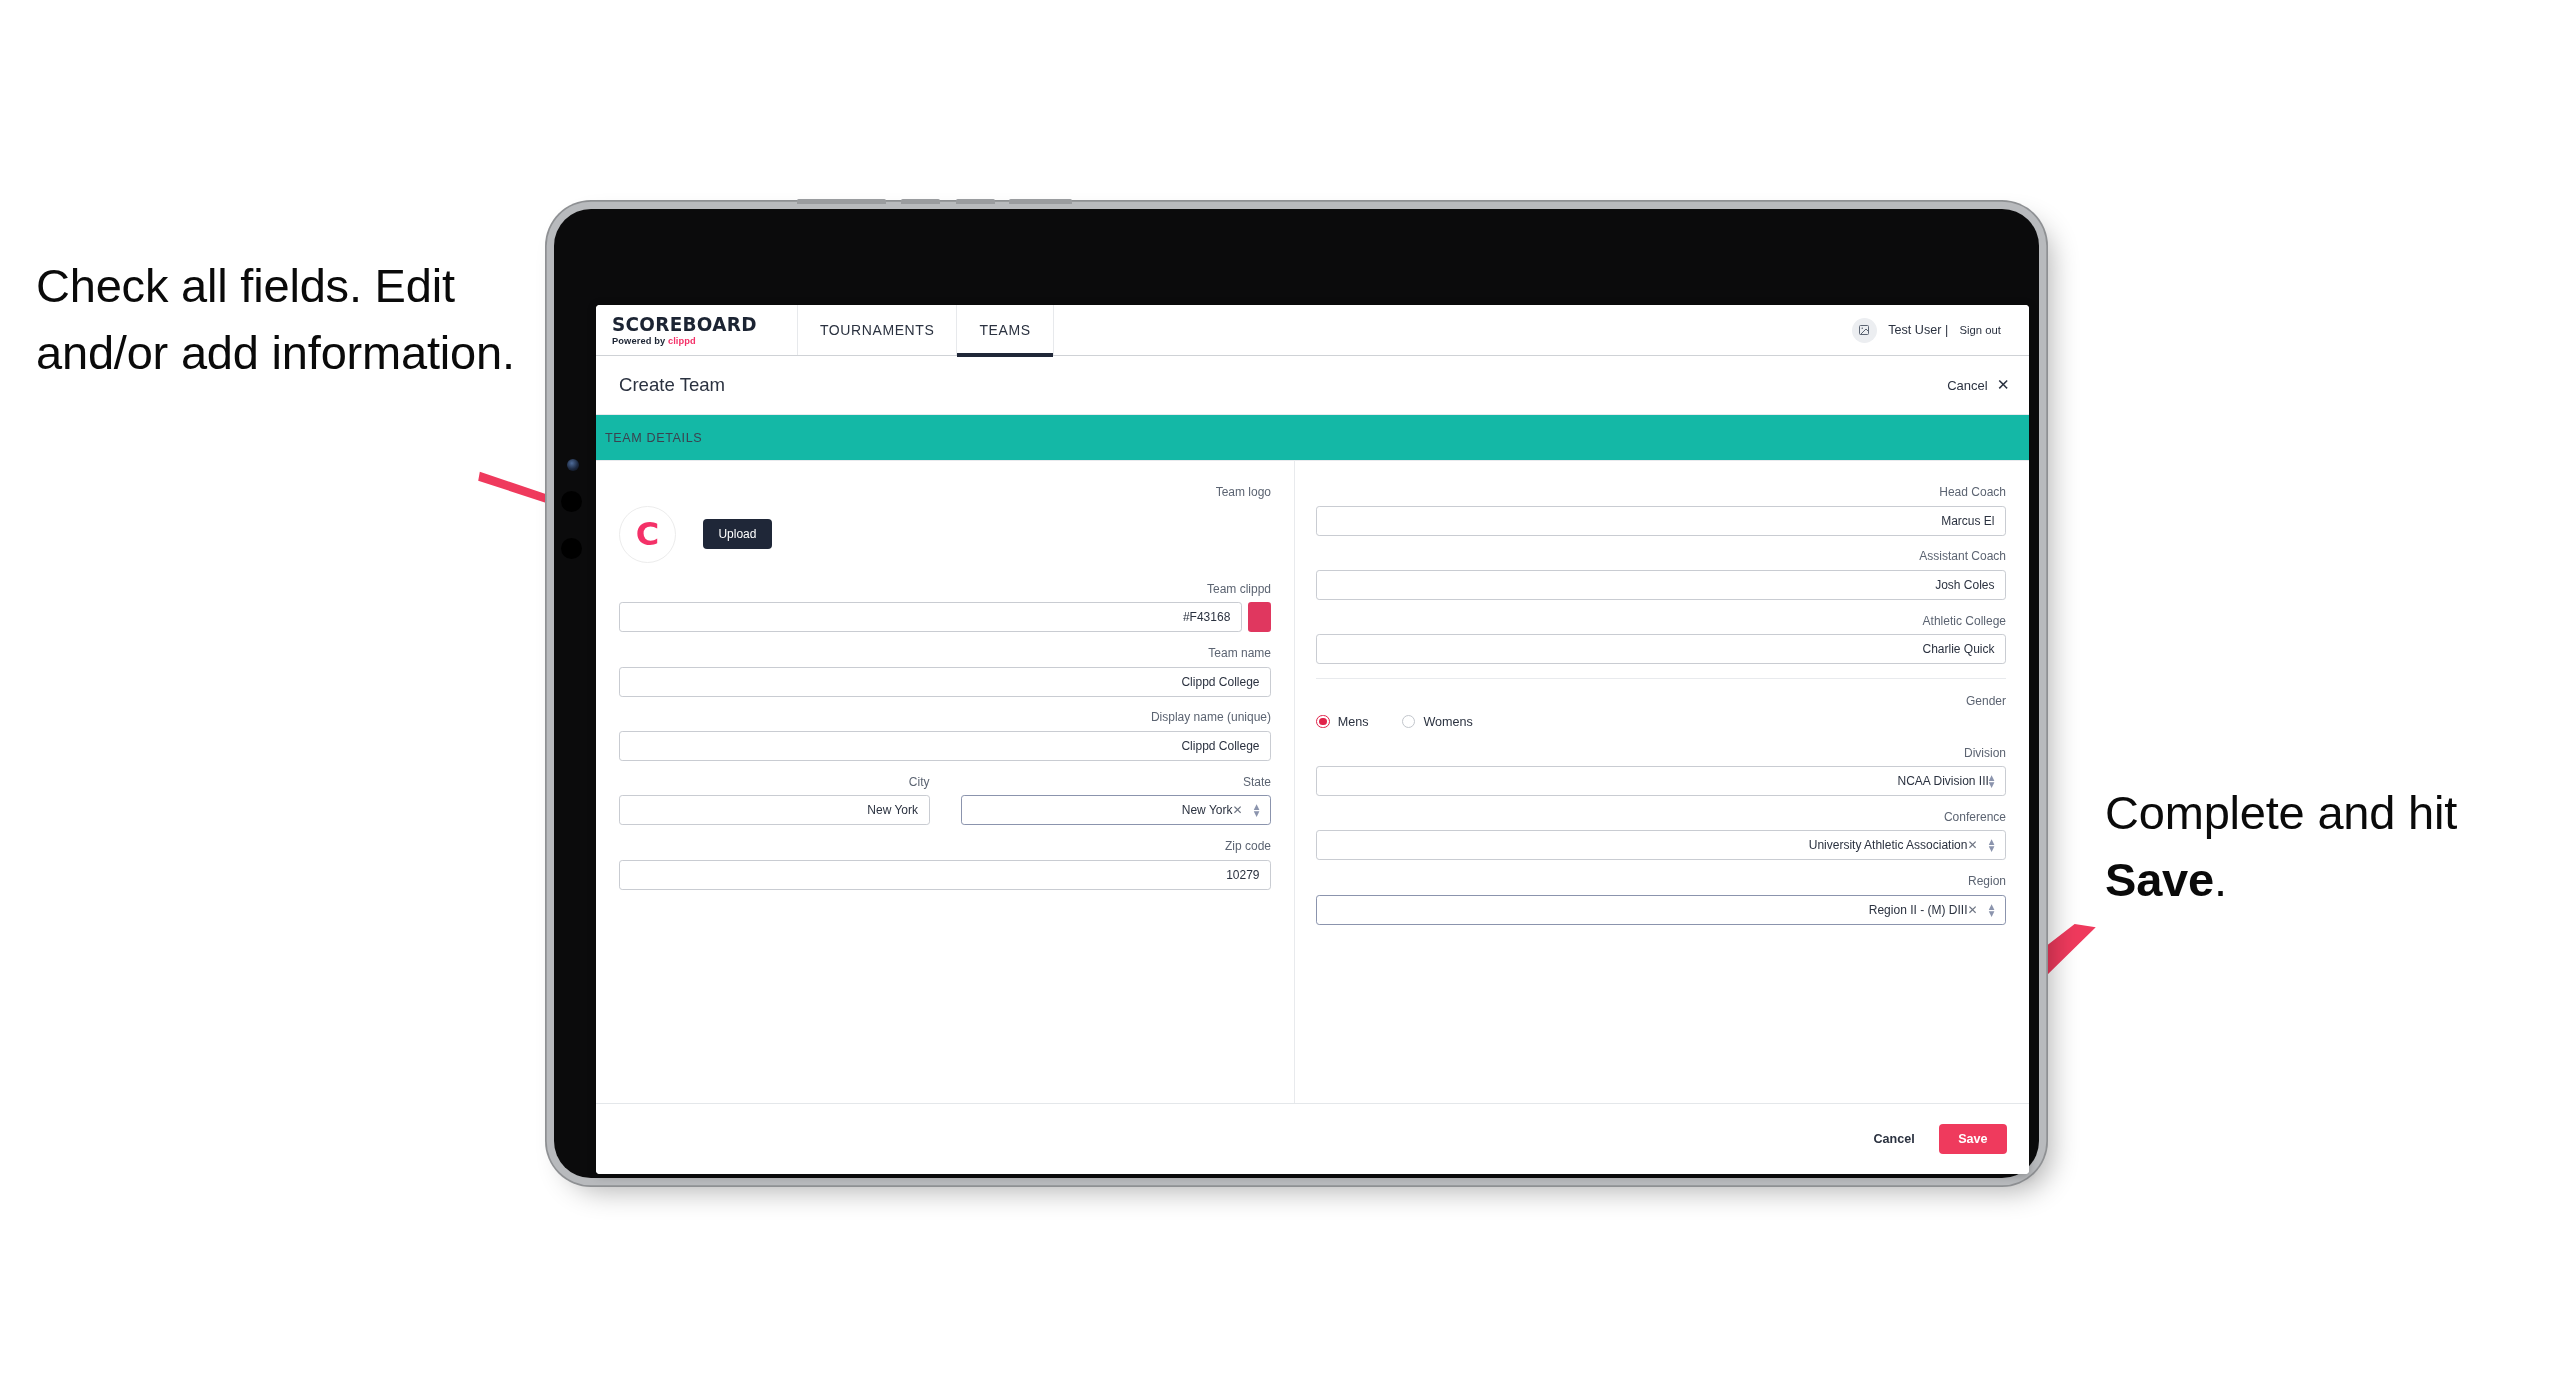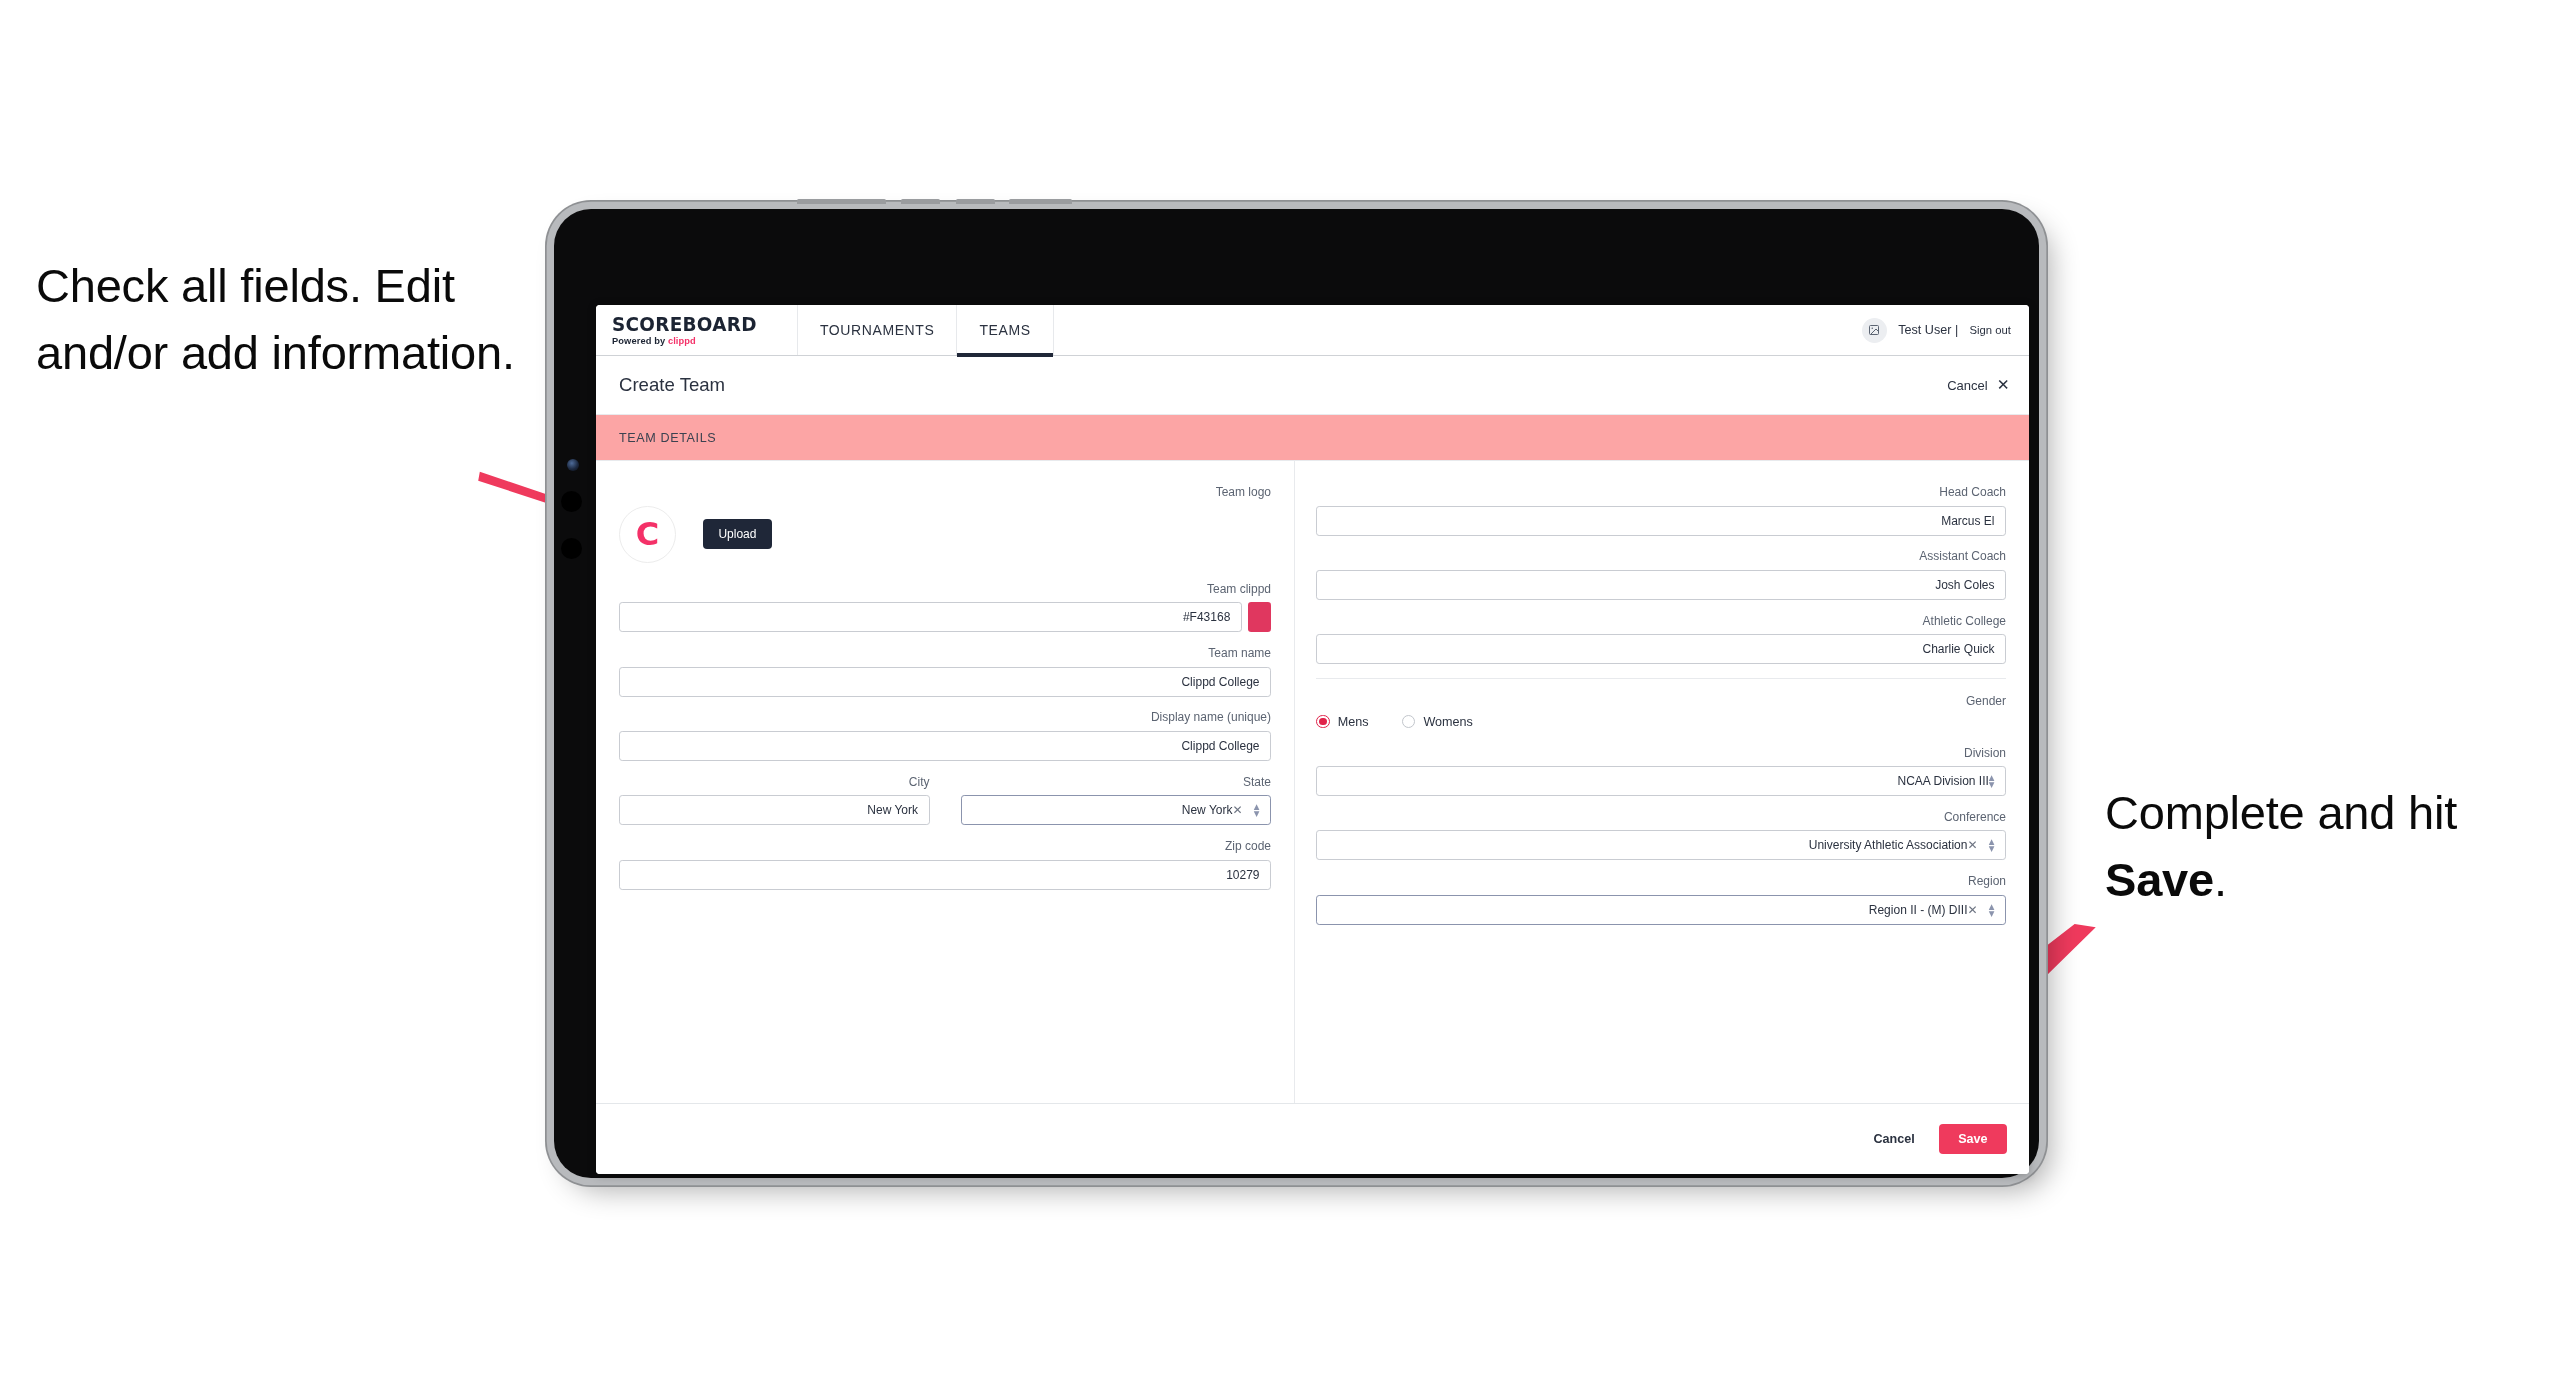--- a/index.html
+++ b/index.html
@@ -147,21 +147,21 @@
     position: absolute;
     left: 0; right: 0; bottom: -1.6px;
     height: 3.2px;
     background: #1f2738;
   }
   #nav-spacer { flex: 1; }
   #user-area {
     display: flex;
     align-items: center;
     gap: 11.3px;
-    padding-right: 18px;
+    padding-right: 28px;
   }
   #avatar {
     width: 25px; height: 25px;
     border-radius: 50%;
     background: #eceef1;
     display: flex; align-items: center; justify-content: center;
     color: #5b6472;
   }
   #user-name { font-size: 12.6px; color: #2b3240; }
   #signout { font-size: 11.3px; color: #2b3240; cursor: pointer; }
@@ -183,22 +183,22 @@
     font-size: 13px; color: #2b3240; cursor: pointer;
   }
   #cancel-top .xglyph { font-size: 15.4px; line-height: 1; }
 
   
   #section-bar {
     height: 45px;
     flex: none;
     display: flex;
     align-items: center;
-    padding-left: 23px;
-    background: #fca5a5;
+    padding-left: 9px;
+    background: #14b8a6;
     border-bottom: 0.8px solid #e8eaed;
     font-size: 12.6px;
     letter-spacing: 0.6px;
     color: #3b4250;
   }
 
   
   #form-body {
     flex: 1;
     display: flex;

